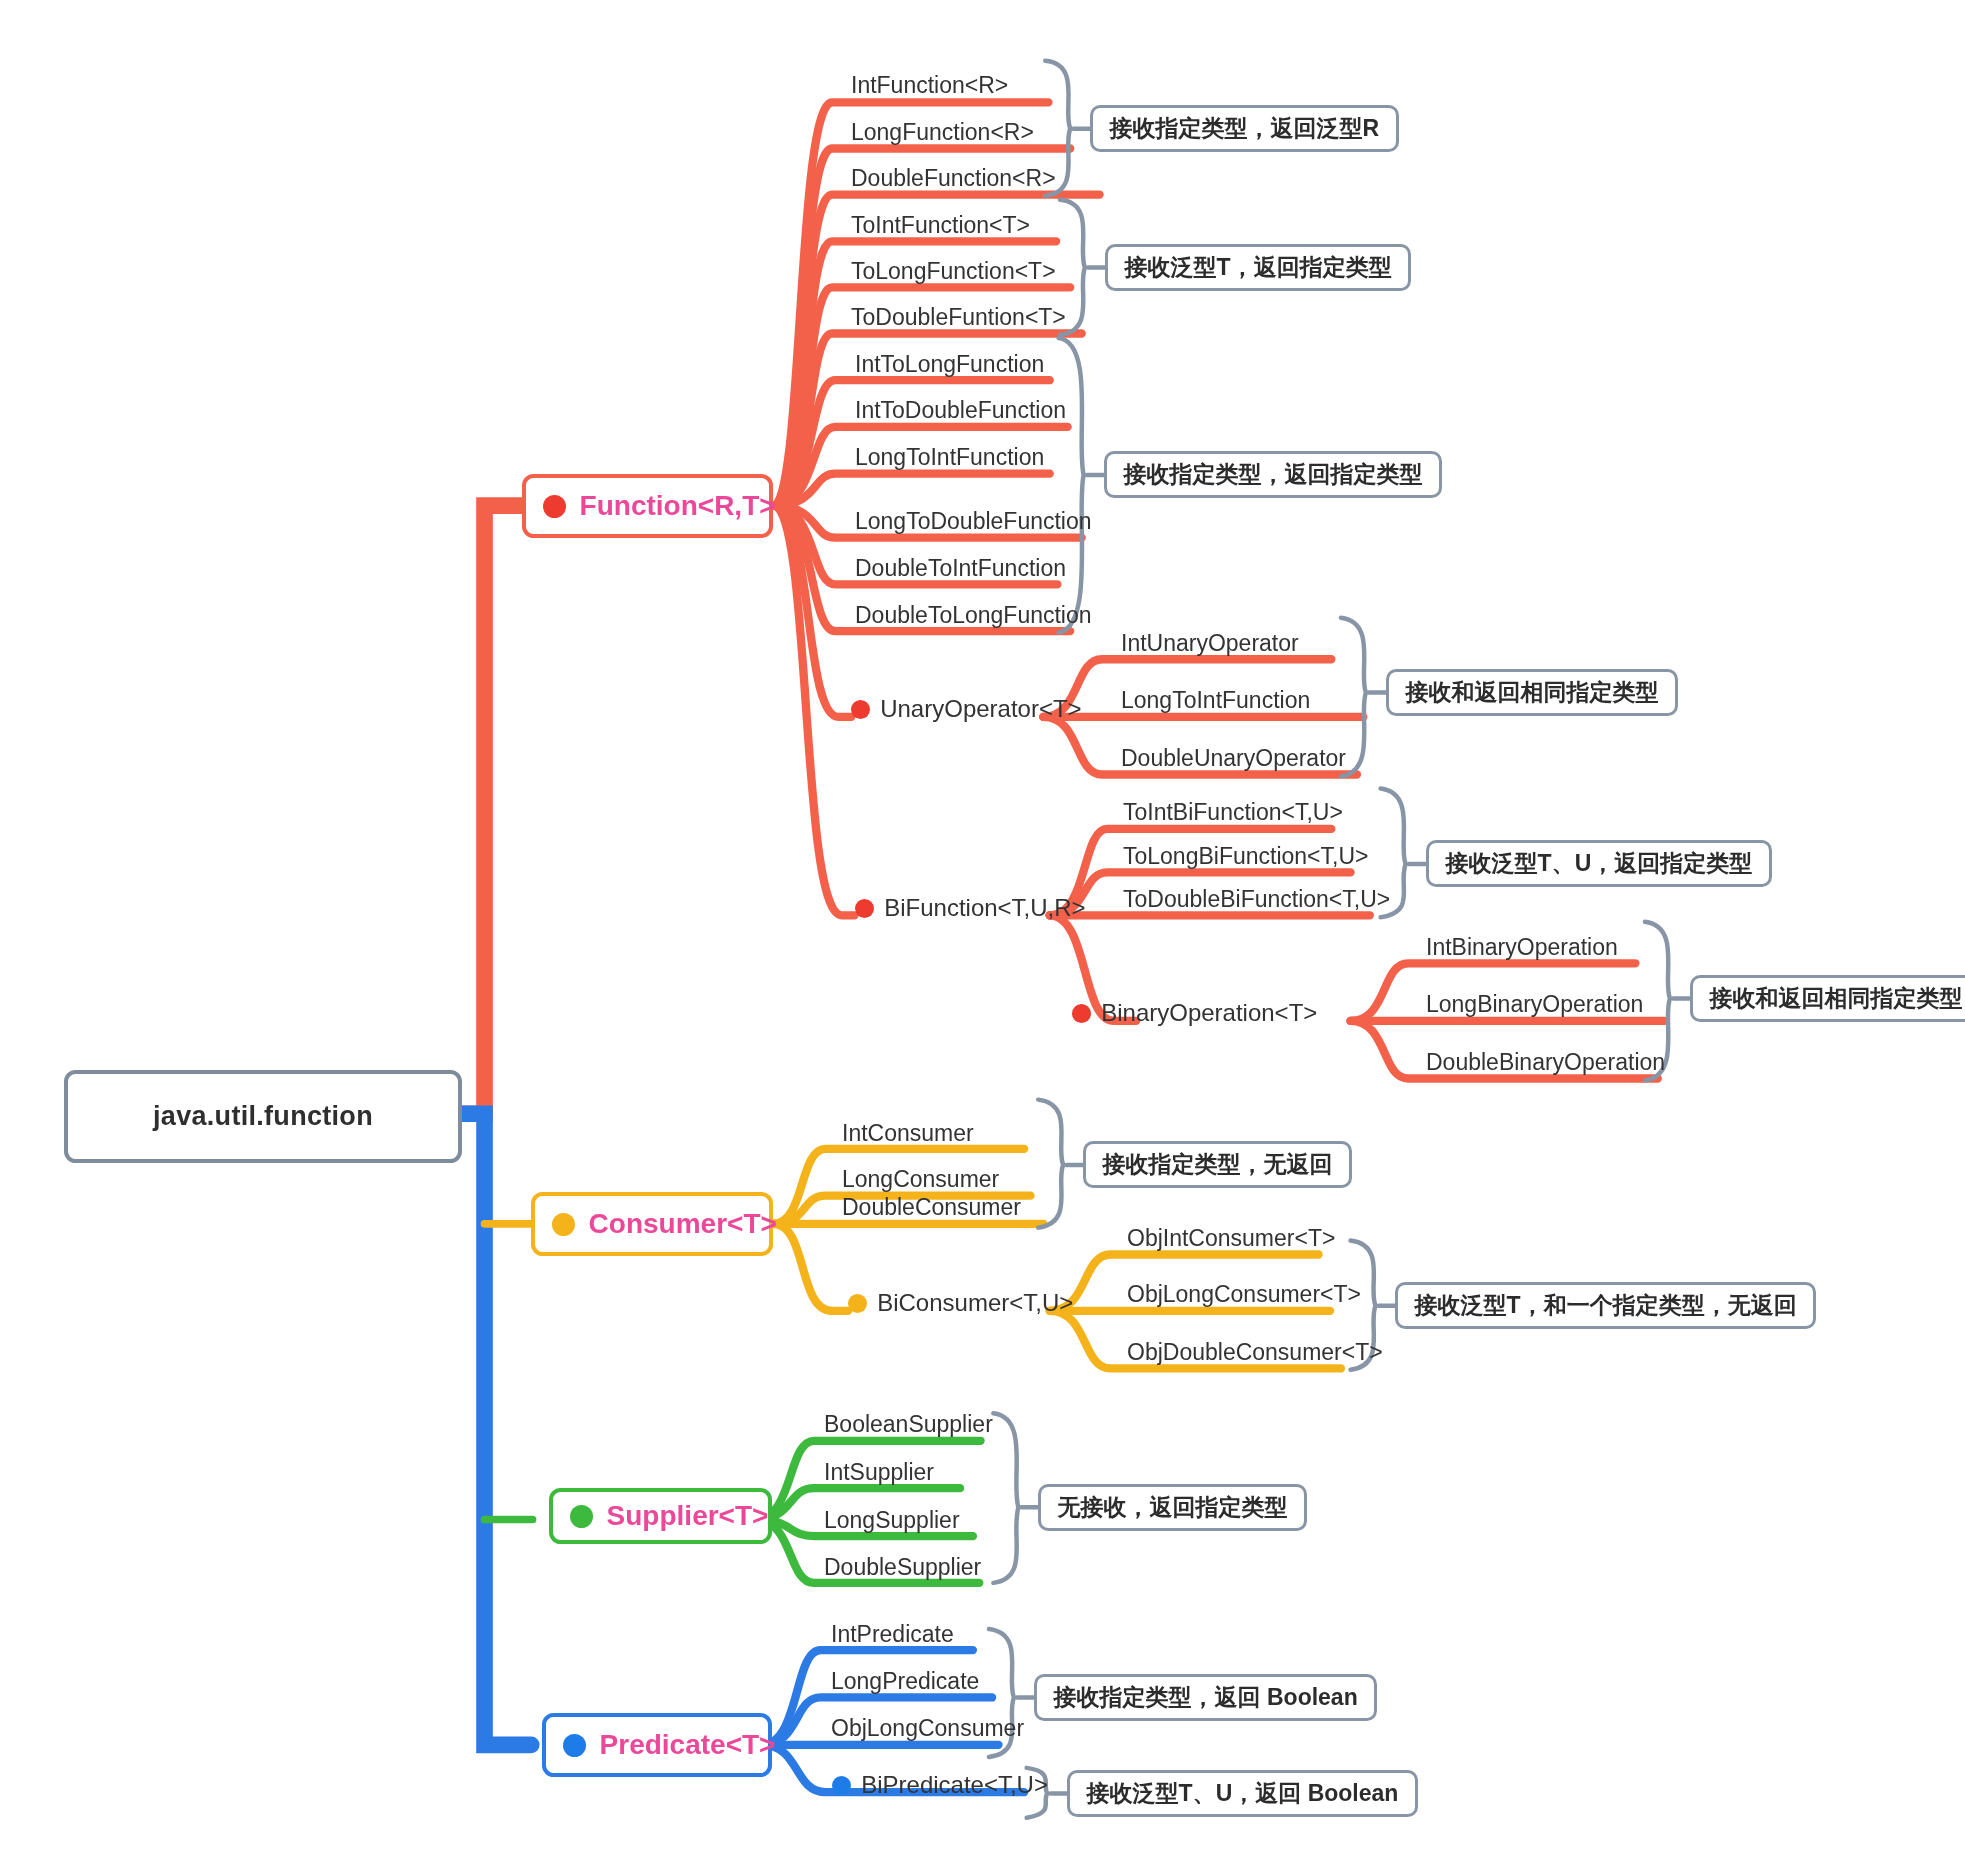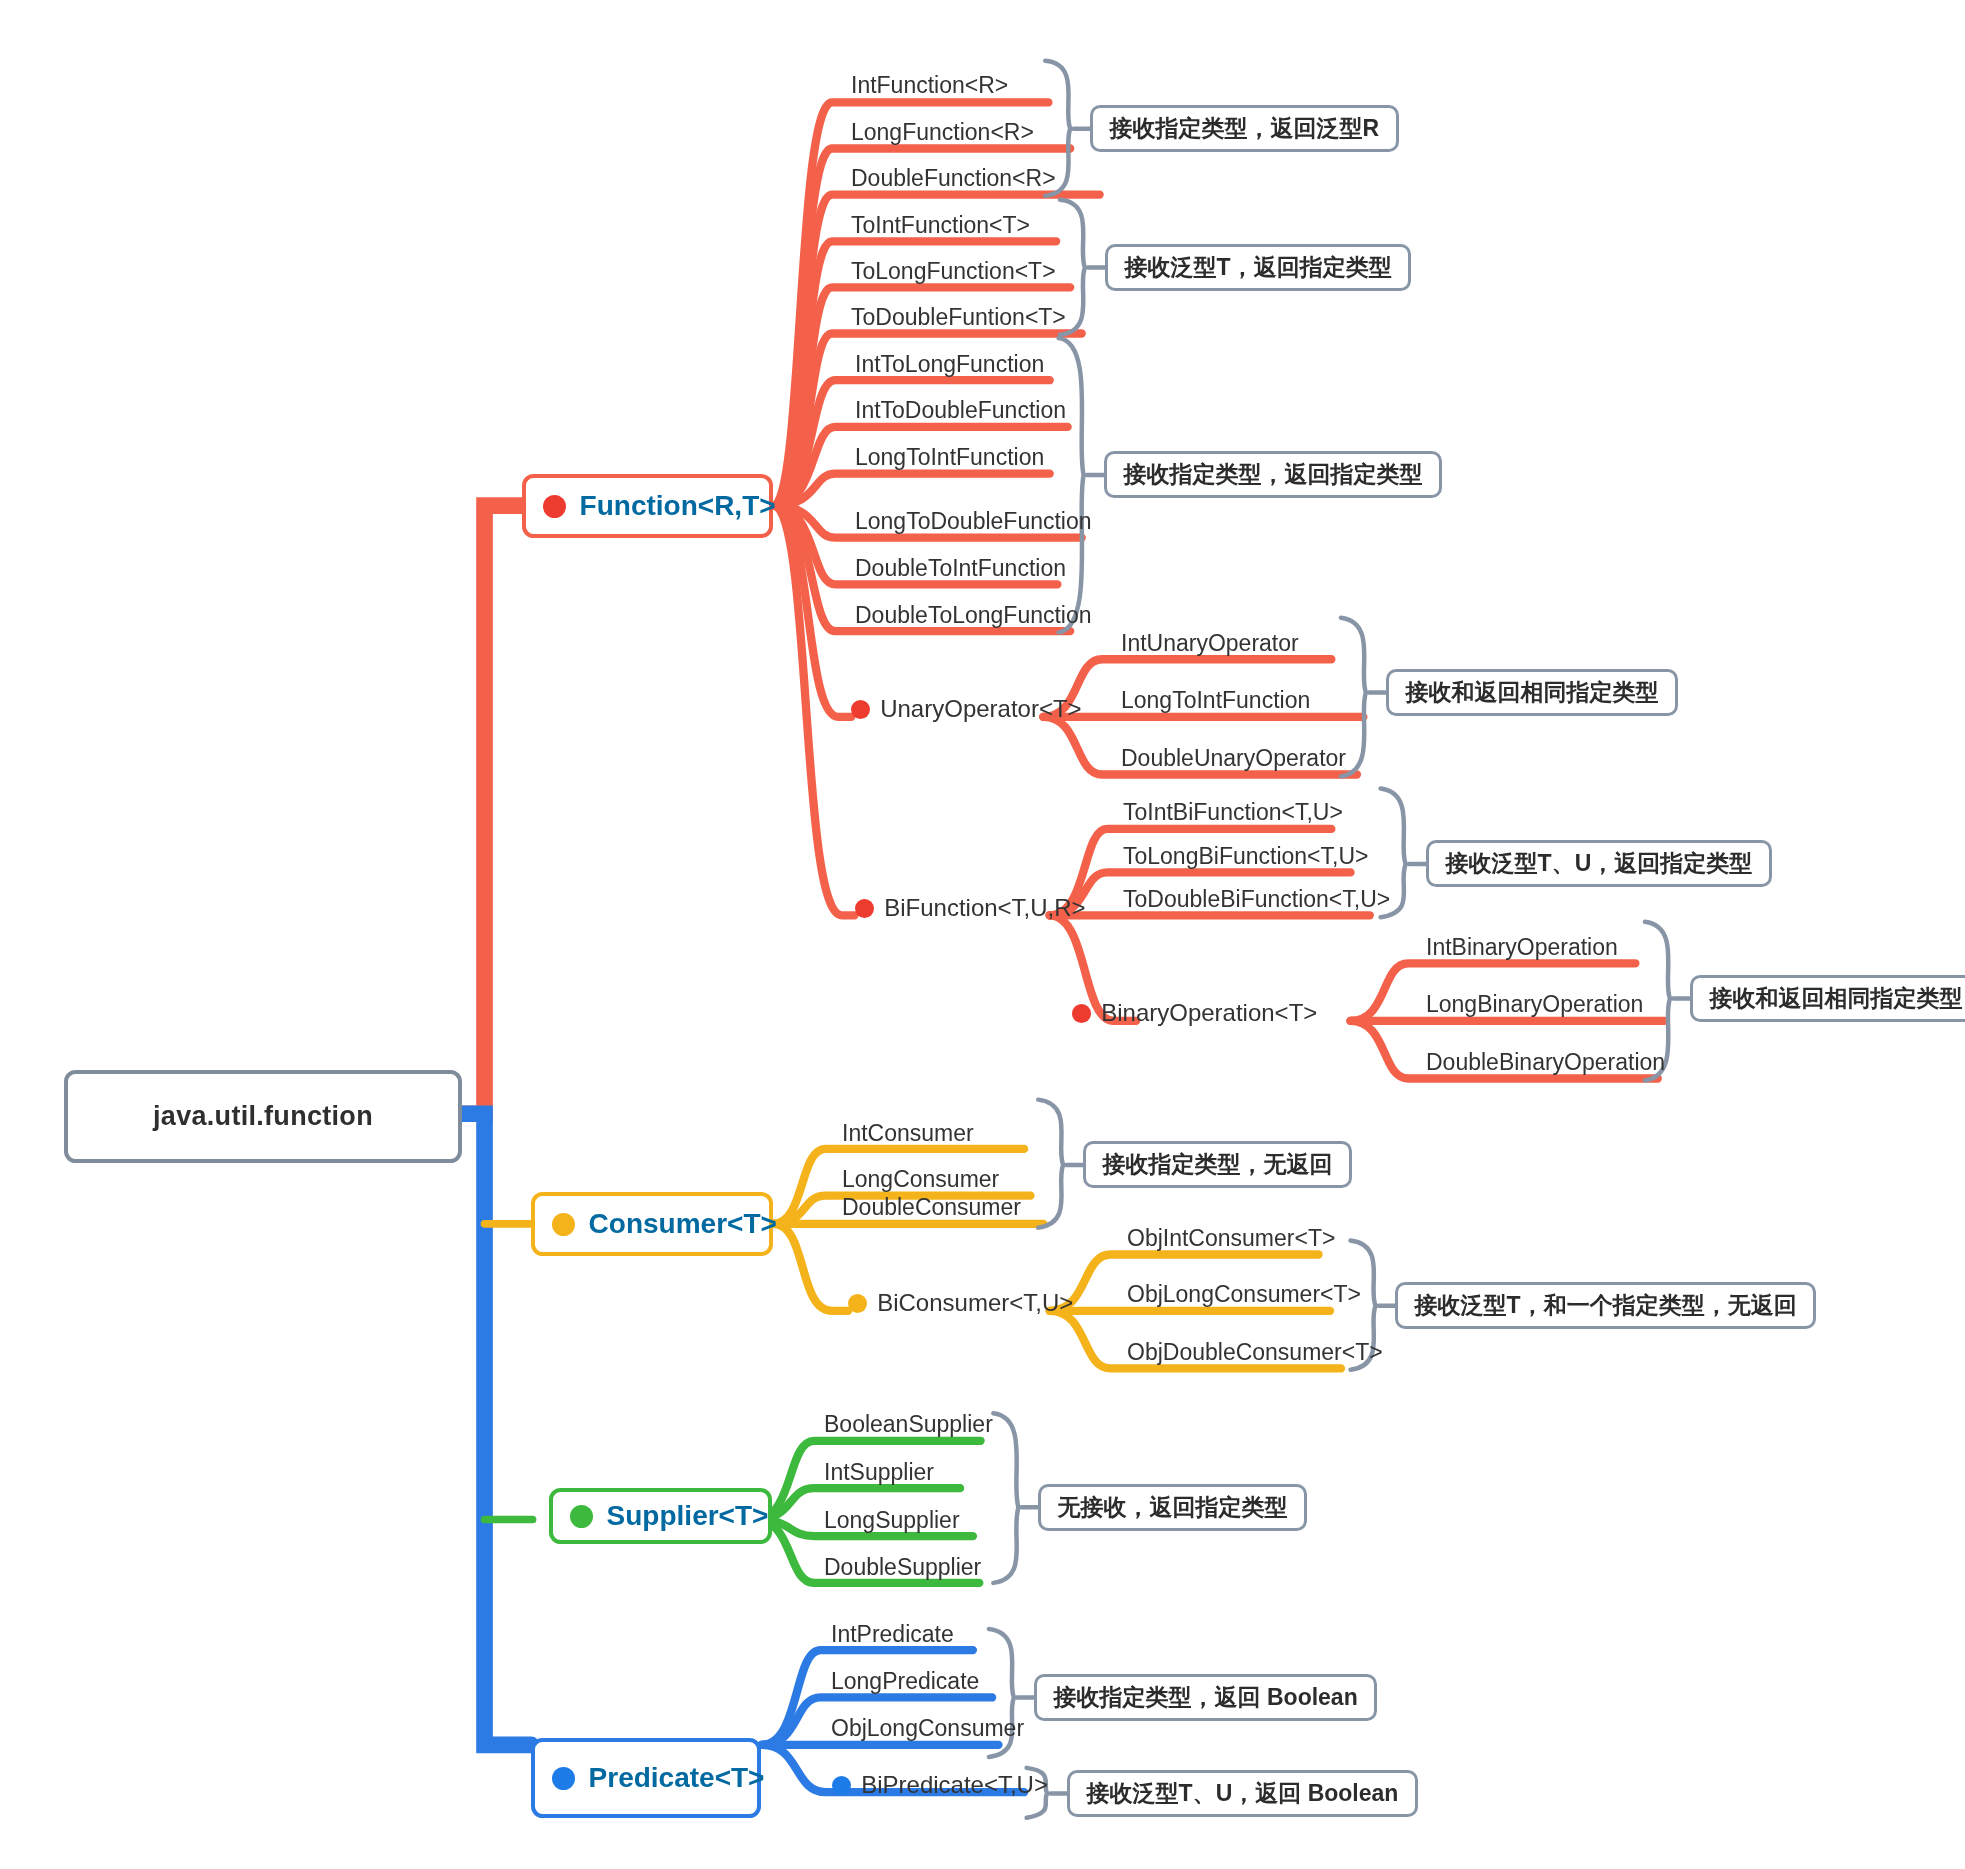--- a/index.html
+++ b/index.html
@@ -11,21 +11,21 @@
   
   .root-node{position:absolute;left:64px;top:1070px;width:390px;height:85px;
     border:4.5px solid #7f8c9b;border-radius:11.5px;background:#fff;
     display:flex;align-items:center;justify-content:center;}
   .root-node span{font-size:27px;font-weight:bold;color:#2f2f2f;letter-spacing:0.3px;}
 
   
   .branch{position:absolute;border-width:4.5px;border-style:solid;border-radius:11.5px;
     background:#fff;display:flex;align-items:center;padding:0 16.6px;box-sizing:border-box;}
   .branch .dot{width:23px;height:23px;border-radius:50%;flex:none;margin-right:14px;}
-  .branch .lbl{font-size:28px;font-weight:bold;color:#0369a1;white-space:nowrap;}
+  .branch .lbl{font-size:28px;font-weight:bold;color:#ec4899;white-space:nowrap;}
 
   
   .sub{position:absolute;display:flex;align-items:center;white-space:nowrap;}
   .sub .dot{width:19px;height:19px;border-radius:50%;flex:none;margin-right:10.2px;}
   .sub .lbl{font-size:24px;color:#333;}
 
   
   .leaf{position:absolute;font-size:23px;color:#333;white-space:nowrap;
         line-height:1;transform:translateY(-100%);}
 
@@ -145,21 +145,21 @@
   <div class="branch" style="left:531px;top:1192px;width:242px;height:64px;border-color:#F5B31B;">
     <span class="dot" style="background:#F5B31B;"></span>
     <span class="lbl">Consumer&lt;T&gt;</span>
   </div>
 
   <div class="branch" style="left:549px;top:1488px;width:223px;height:56px;border-color:#3DB93D;">
     <span class="dot" style="background:#3DB93D;"></span>
     <span class="lbl">Supplier&lt;T&gt;</span>
   </div>
 
-  <div class="branch" style="left:531px;top:1713px;width:230px;height:80px;border-color:#2C7BE5;margin-top:25px;">
+  <div class="branch" style="left:542px;top:1713px;width:230px;height:64px;border-color:#2C7BE5;">
     <span class="dot" style="background:#1E7CE8;"></span>
     <span class="lbl">Predicate&lt;T&gt;</span>
   </div>
 
   <div class="sub" style="left:851px;top:695px;">
     <span class="dot" style="background:#EE3B2F;"></span>
     <span class="lbl">UnaryOperator&lt;T&gt;</span>
   </div>
 
   <div class="sub" style="left:855px;top:894px;">

